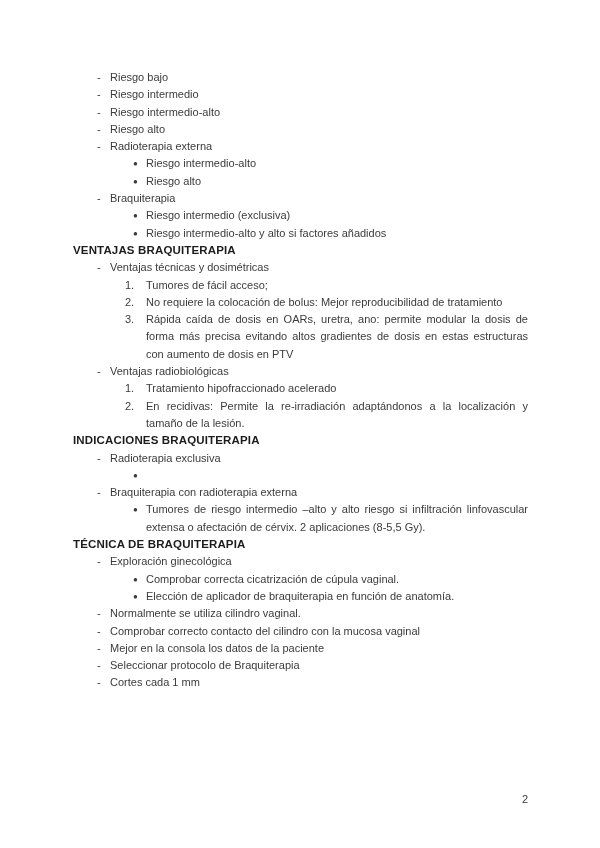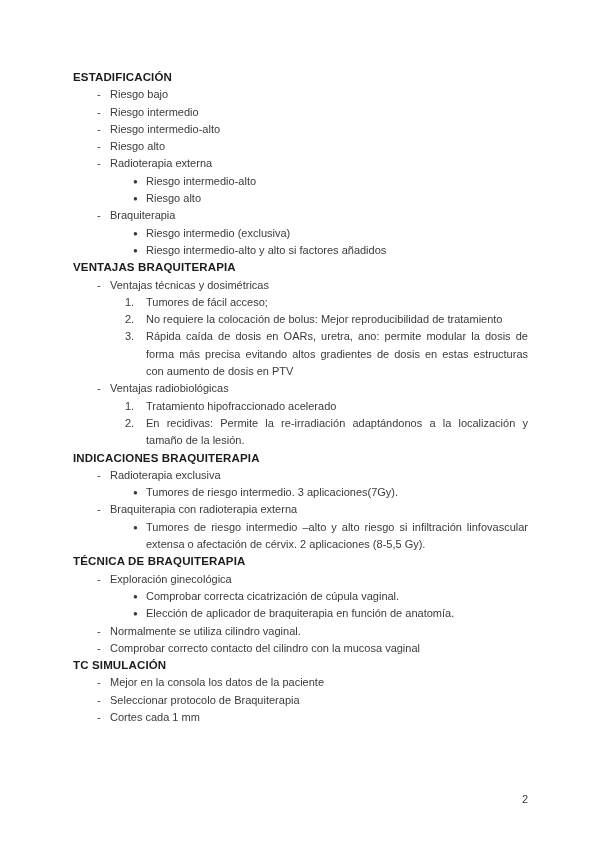--- a/index.html
+++ b/index.html
@@ -46,21 +46,20 @@
     font-size: 11px;
     color: #3b3b3b;
   }
 </style>
 </head>
 <body>
 
 <main class="page">
   <div class="content" id="doc-content">
       <section>
-        <h2 class="heading">ESTADIFICACIÓN</h2>
         <div class="li dash">
           <span class="marker">-</span>
           <span class="txt">Riesgo bajo</span>
         </div>
         <div class="li dash">
           <span class="marker">-</span>
           <span class="txt">Riesgo intermedio</span>
         </div>
         <div class="li dash">
           <span class="marker">-</span>
@@ -129,21 +128,20 @@
         </div>
       </section>
       <section>
         <h2 class="heading">INDICACIONES BRAQUITERAPIA</h2>
         <div class="li dash">
           <span class="marker">-</span>
           <span class="txt">Radioterapia exclusiva</span>
         </div>
         <div class="li bullet">
           <span class="marker">●</span>
-          <span class="txt">Tumores de riesgo intermedio. 3 aplicaciones(7Gy).</span>
         </div>
         <div class="li dash">
           <span class="marker">-</span>
           <span class="txt">Braquiterapia con radioterapia externa</span>
         </div>
         <div class="li bullet justify">
           <span class="marker">●</span>
           <span class="txt">Tumores de riesgo intermedio –alto y alto riesgo si infiltración linfovascular extensa o afectación de cérvix. 2 aplicaciones (8-5,5 Gy).</span>
         </div>
       </section>
@@ -164,21 +162,20 @@
         <div class="li dash">
           <span class="marker">-</span>
           <span class="txt">Normalmente se utiliza cilindro vaginal.</span>
         </div>
         <div class="li dash">
           <span class="marker">-</span>
           <span class="txt">Comprobar correcto contacto del cilindro con la mucosa vaginal</span>
         </div>
       </section>
       <section>
-        <h2 class="heading">TC SIMULACIÓN</h2>
         <div class="li dash">
           <span class="marker">-</span>
           <span class="txt">Mejor en la consola los datos de la paciente</span>
         </div>
         <div class="li dash">
           <span class="marker">-</span>
           <span class="txt">Seleccionar protocolo de Braquiterapia</span>
         </div>
         <div class="li dash">
           <span class="marker">-</span>

